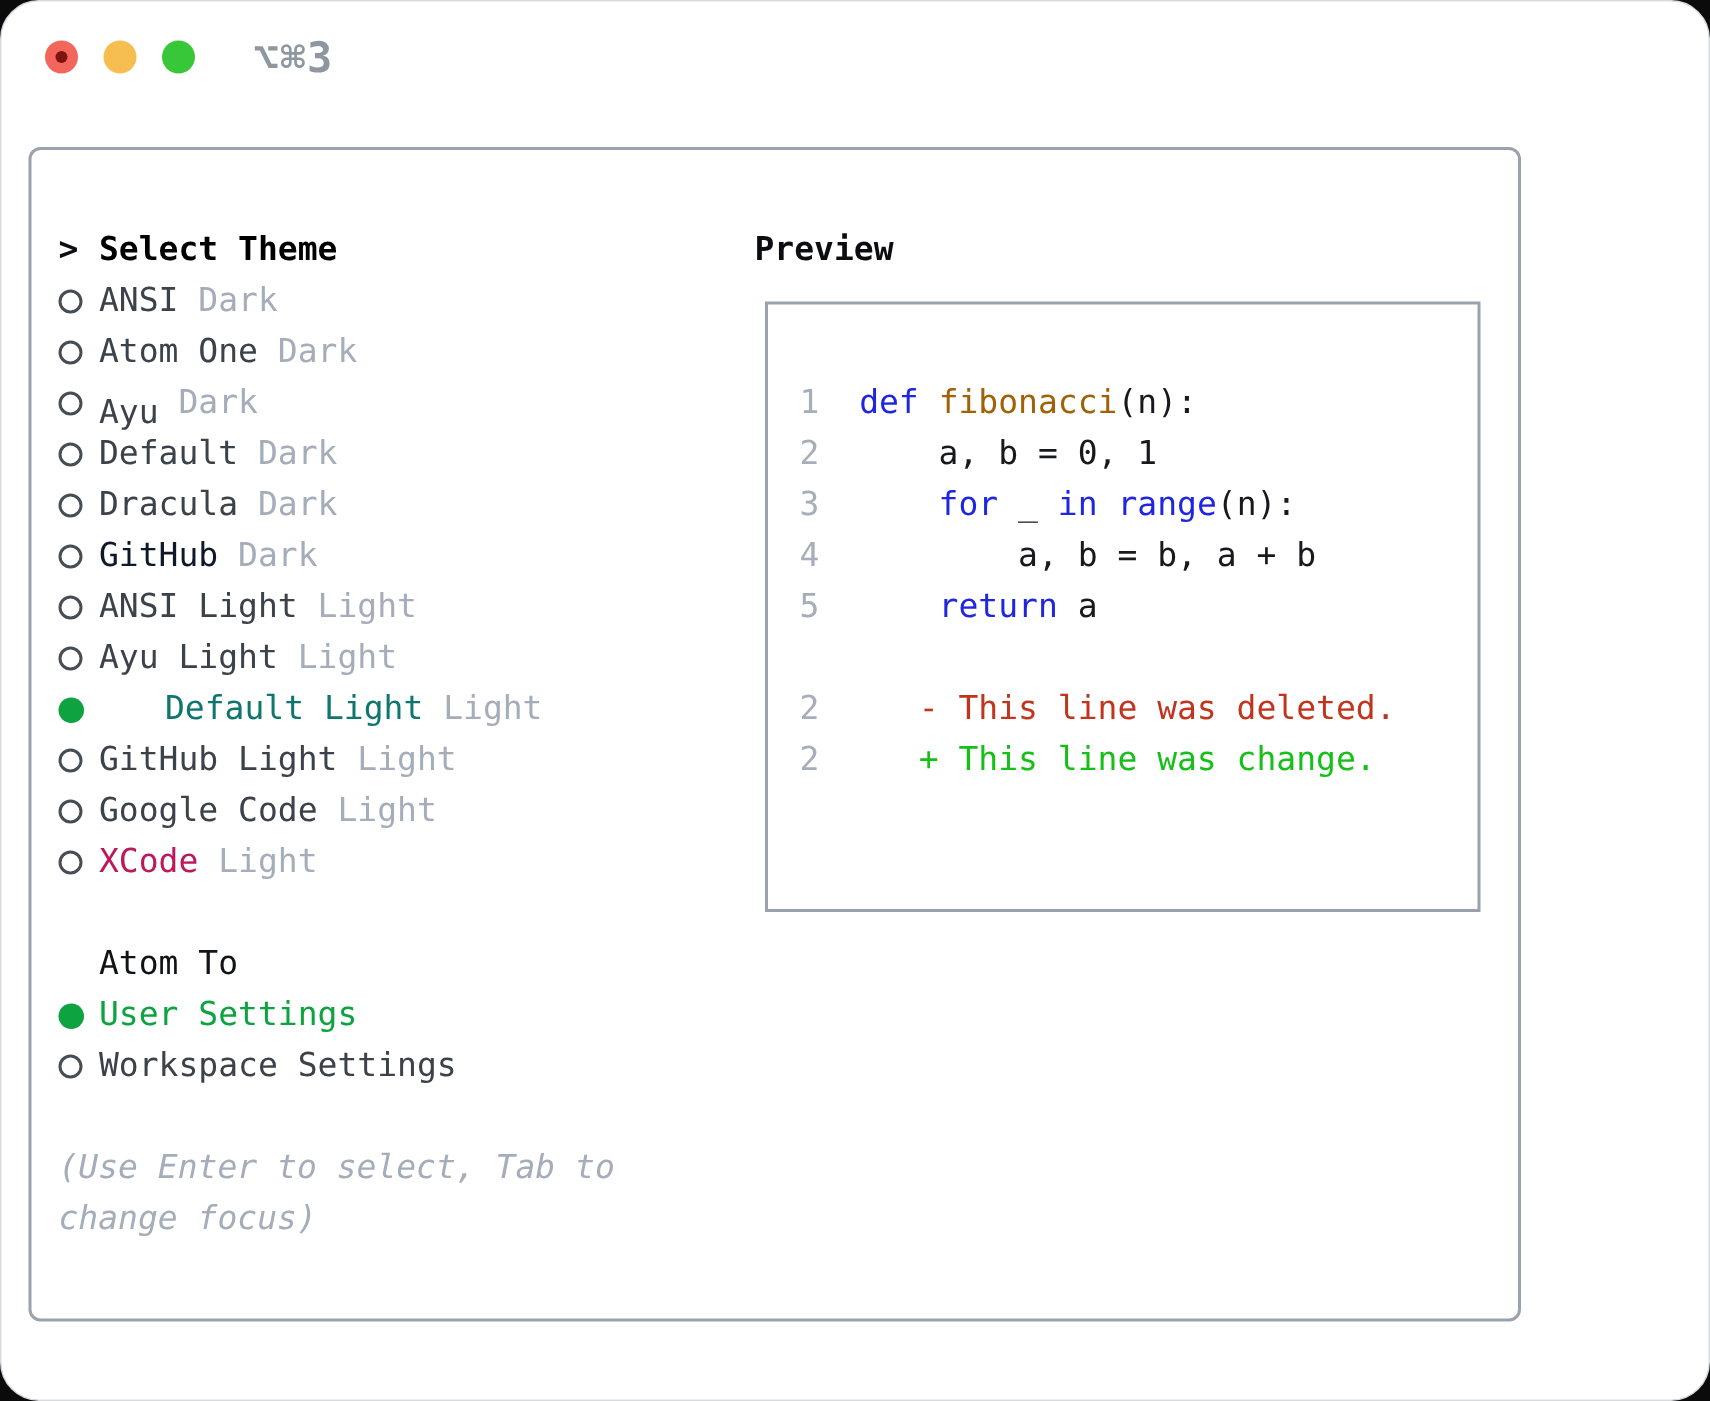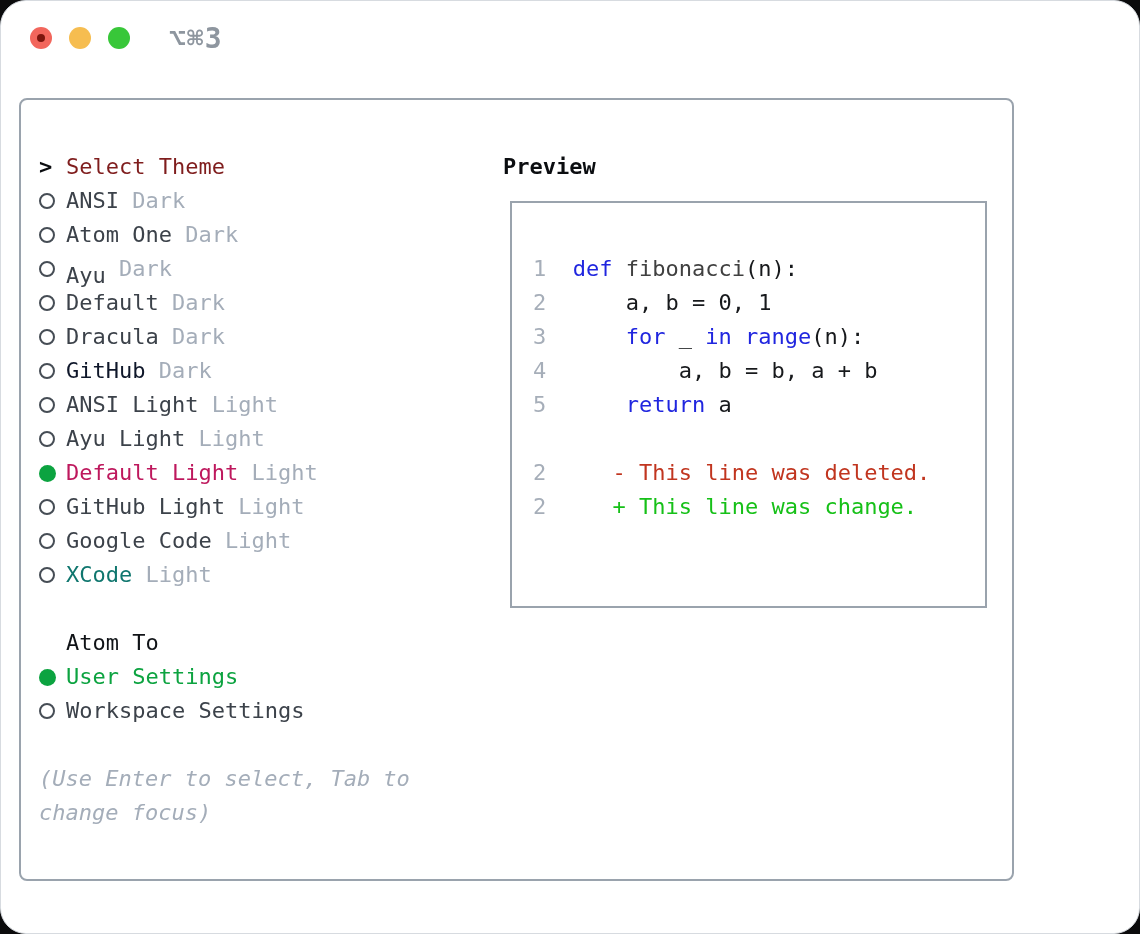--- a/index.html
+++ b/index.html
@@ -29,21 +29,21 @@
     position: absolute; left: 18px; top: 97px; width: 995px; height: 783px;
     border: 2px solid #9aa3ad; border-radius: 8px; background: #ffffff;
   }
   .panel, .panel * { font-size: 22px; line-height: 34px; }
   .left-col { position: absolute; left: 18px; top: 50px; }
   .row { display: flex; align-items: center; height: 34px; white-space: pre; }
   .bullet-cell { width: 27px; display: flex; align-items: center; flex: none; }
   .bullet { width: 16px; height: 16px; border: 2px solid #464d55; border-radius: 50%; }
   .bullet.filled { border: none; width: 17px; height: 17px; }
   .prompt { font-weight: bold; color: #0b0d10; }
-  .hdr { font-weight: normal; color: #7f1d1d; }
+  .hdr { font-weight: bold; color: #000000; }
   .section-hdr { color: #101317; }
   .spacer { height: 34px; }
   .hint { width: 30ch; white-space: normal; word-wrap: break-word; font-style: italic; }
   
   .preview-hdr { position: absolute; left: 482px; top: 50px; font-weight: bold; color: #0b0d10; }
   .preview-box {
     position: absolute; left: 489px; top: 101px; width: 477px; height: 407px;
     border: 2px solid #9aa3ad; background: #ffffff;
     padding: 49px 0 0 21px; overflow: hidden;
   }
@@ -72,45 +72,45 @@
       </div>
       <div id="theme-list">
           <div class="row"><span class="bullet-cell"><span class="bullet"></span></span><span style="color: rgb(60, 66, 74);">ANSI</span><span style="color: rgb(164, 173, 185);"> Dark</span></div>
           <div class="row"><span class="bullet-cell"><span class="bullet"></span></span><span style="color: rgb(60, 66, 74);">Atom One</span><span style="color: rgb(164, 173, 185);"> Dark</span></div>
           <div class="row"><span class="bullet-cell"><span class="bullet"></span></span><span style="color: rgb(60, 66, 74); margin-top: 14px;">Ayu</span><span style="color: rgb(164, 173, 185);"> Dark</span></div>
           <div class="row"><span class="bullet-cell"><span class="bullet"></span></span><span style="color: rgb(60, 66, 74);">Default</span><span style="color: rgb(164, 173, 185);"> Dark</span></div>
           <div class="row"><span class="bullet-cell"><span class="bullet"></span></span><span style="color: rgb(60, 66, 74);">Dracula</span><span style="color: rgb(164, 173, 185);"> Dark</span></div>
           <div class="row"><span class="bullet-cell"><span class="bullet"></span></span><span style="color: #0f172a;">GitHub</span><span style="color: rgb(164, 173, 185);"> Dark</span></div>
           <div class="row"><span class="bullet-cell"><span class="bullet"></span></span><span style="color: rgb(60, 66, 74);">ANSI Light</span><span style="color: rgb(164, 173, 185);"> Light</span></div>
           <div class="row"><span class="bullet-cell"><span class="bullet"></span></span><span style="color: rgb(60, 66, 74);">Ayu Light</span><span style="color: rgb(164, 173, 185);"> Light</span></div>
-          <div class="row"><span class="bullet-cell"><span class="bullet filled" style="background: rgb(12, 163, 64);"></span></span><span style="color: #be185d;">Default Light</span><span style="color: rgb(164, 173, 185);"> Light</span></div>
+          <div class="row"><span class="bullet-cell"><span class="bullet filled" style="background: rgb(12, 163, 64);"></span></span><span style="color: #0f766e; margin-left: 44px;">Default Light</span><span style="color: rgb(164, 173, 185);"> Light</span></div>
           <div class="row"><span class="bullet-cell"><span class="bullet"></span></span><span style="color: rgb(60, 66, 74);">GitHub Light</span><span style="color: rgb(164, 173, 185);"> Light</span></div>
           <div class="row"><span class="bullet-cell"><span class="bullet"></span></span><span style="color: rgb(60, 66, 74);">Google Code</span><span style="color: rgb(164, 173, 185);"> Light</span></div>
-          <div class="row"><span class="bullet-cell"><span class="bullet"></span></span><span style="color: #0f766e;">XCode</span><span style="color: rgb(164, 173, 185);"> Light</span></div>
+          <div class="row"><span class="bullet-cell"><span class="bullet"></span></span><span style="color: #be185d;">XCode</span><span style="color: rgb(164, 173, 185);"> Light</span></div>
         </div>
 
       <div class="spacer"></div>
 
       <div class="row">
         <span class="bullet-cell"></span>
         <span class="section-hdr">Atom To</span>
       </div>
       <div id="apply-list">
           <div class="row"><span class="bullet-cell"><span class="bullet filled" style="background: rgb(12, 163, 64);"></span></span><span style="color: rgb(12, 163, 64);">User Settings</span></div>
           <div class="row"><span class="bullet-cell"><span class="bullet"></span></span><span style="color: rgb(60, 66, 74);">Workspace Settings</span></div>
         </div>
 
       <div class="spacer"></div>
 
       <div class="hint" style="color: rgb(164, 173, 185);">(Use Enter to select, Tab to change focus)</div>
     </div>
 
     <div class="preview-hdr">Preview</div>
     <div class="preview-box" id="preview-box">
-        <div class="pline"><span style="color: rgb(166, 174, 185);">1</span><span style="color: rgb(23, 25, 28);">  </span><span style="color: rgb(32, 38, 223);">def</span><span style="color: rgb(23, 25, 28);"> </span><span style="color: #404040; text-align: center;">fibonacci</span><span style="color: rgb(23, 25, 28);">(n):</span></div>
+        <div class="pline"><span style="color: rgb(166, 174, 185);">1</span><span style="color: rgb(23, 25, 28);">  </span><span style="color: rgb(32, 38, 223);">def</span><span style="color: rgb(23, 25, 28);"> </span><span style="color: #a16207; text-align: center;">fibonacci</span><span style="color: rgb(23, 25, 28);">(n):</span></div>
         <div class="pline"><span style="color: rgb(166, 174, 185);">2</span><span style="color: rgb(23, 25, 28);">      a, b = 0, 1</span></div>
         <div class="pline"><span style="color: rgb(166, 174, 185);">3</span><span style="color: rgb(23, 25, 28);">      </span><span style="color: rgb(32, 38, 223);">for</span><span style="color: rgb(23, 25, 28);"> _ </span><span style="color: rgb(32, 38, 223);">in</span><span style="color: rgb(23, 25, 28);"> </span><span style="color: rgb(32, 38, 223);">range</span><span style="color: rgb(23, 25, 28);">(n):</span></div>
         <div class="pline"><span style="color: rgb(166, 174, 185);">4</span><span style="color: rgb(23, 25, 28);">          a, b = b, a + b</span></div>
         <div class="pline"><span style="color: rgb(166, 174, 185);">5</span><span style="color: rgb(23, 25, 28);">      </span><span style="color: rgb(32, 38, 223);">return</span><span style="color: rgb(23, 25, 28);"> a</span></div>
         <div class="pline"><span style="color: rgb(166, 174, 185);"></span></div>
         <div class="pline"><span style="color: rgb(166, 174, 185);">2</span><span style="color: rgb(193, 53, 31);">     - This line was deleted.</span></div>
         <div class="pline"><span style="color: rgb(166, 174, 185);">2</span><span style="color: rgb(22, 192, 24);">     + This line was change.</span></div>
       </div>
 
   </div>

